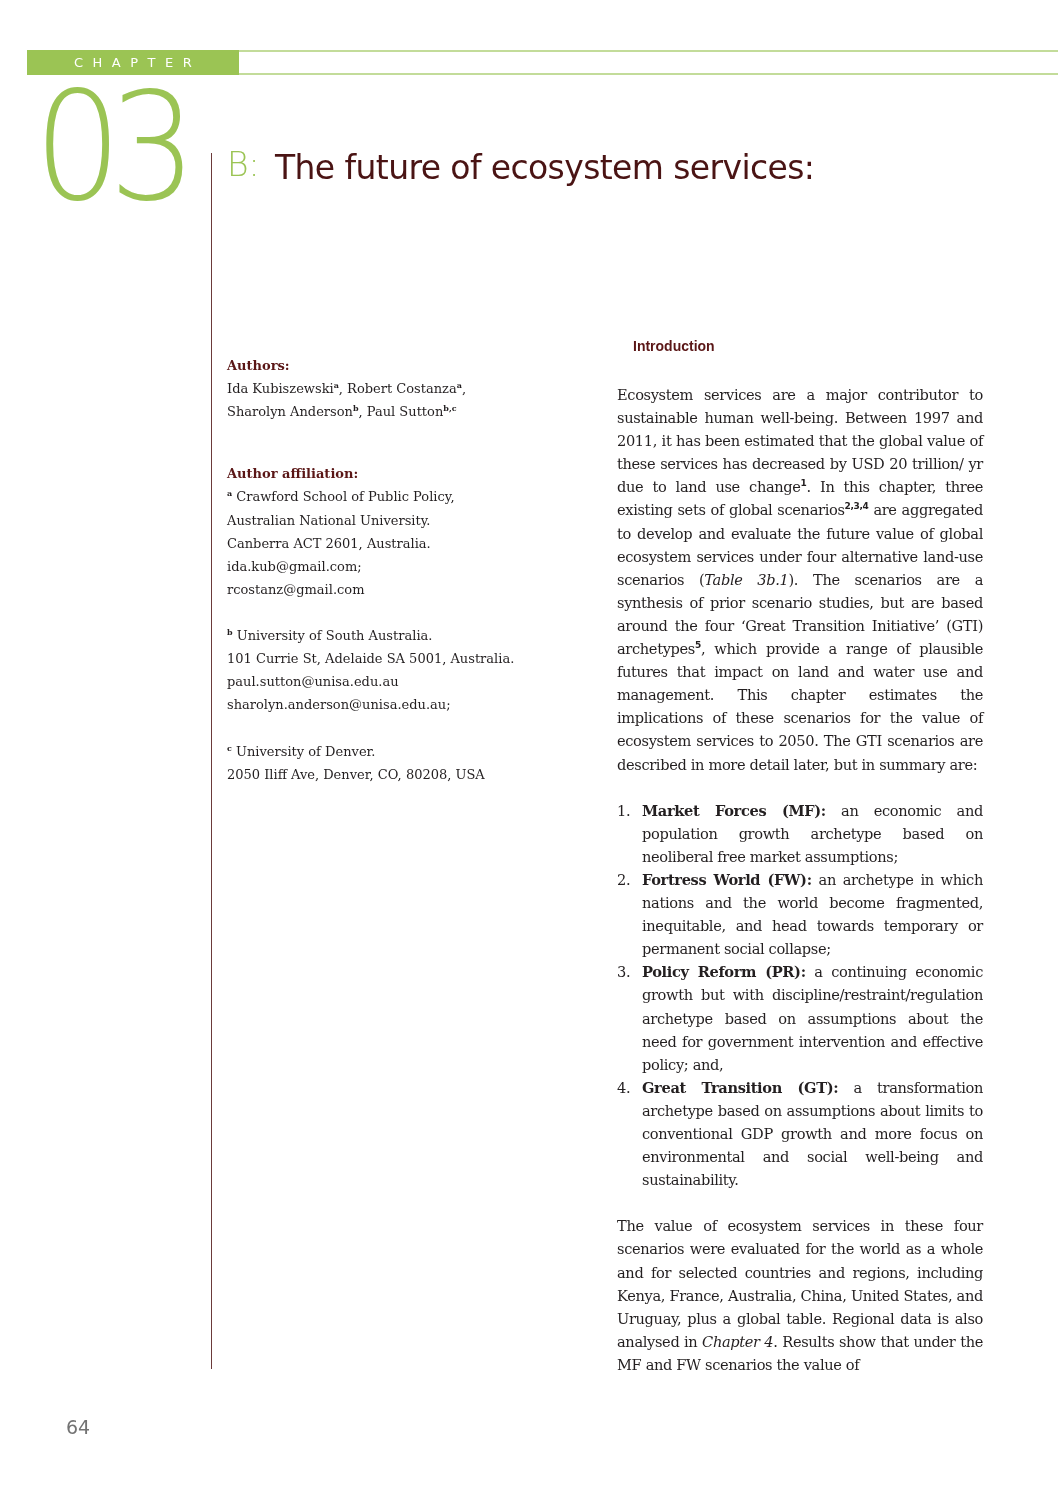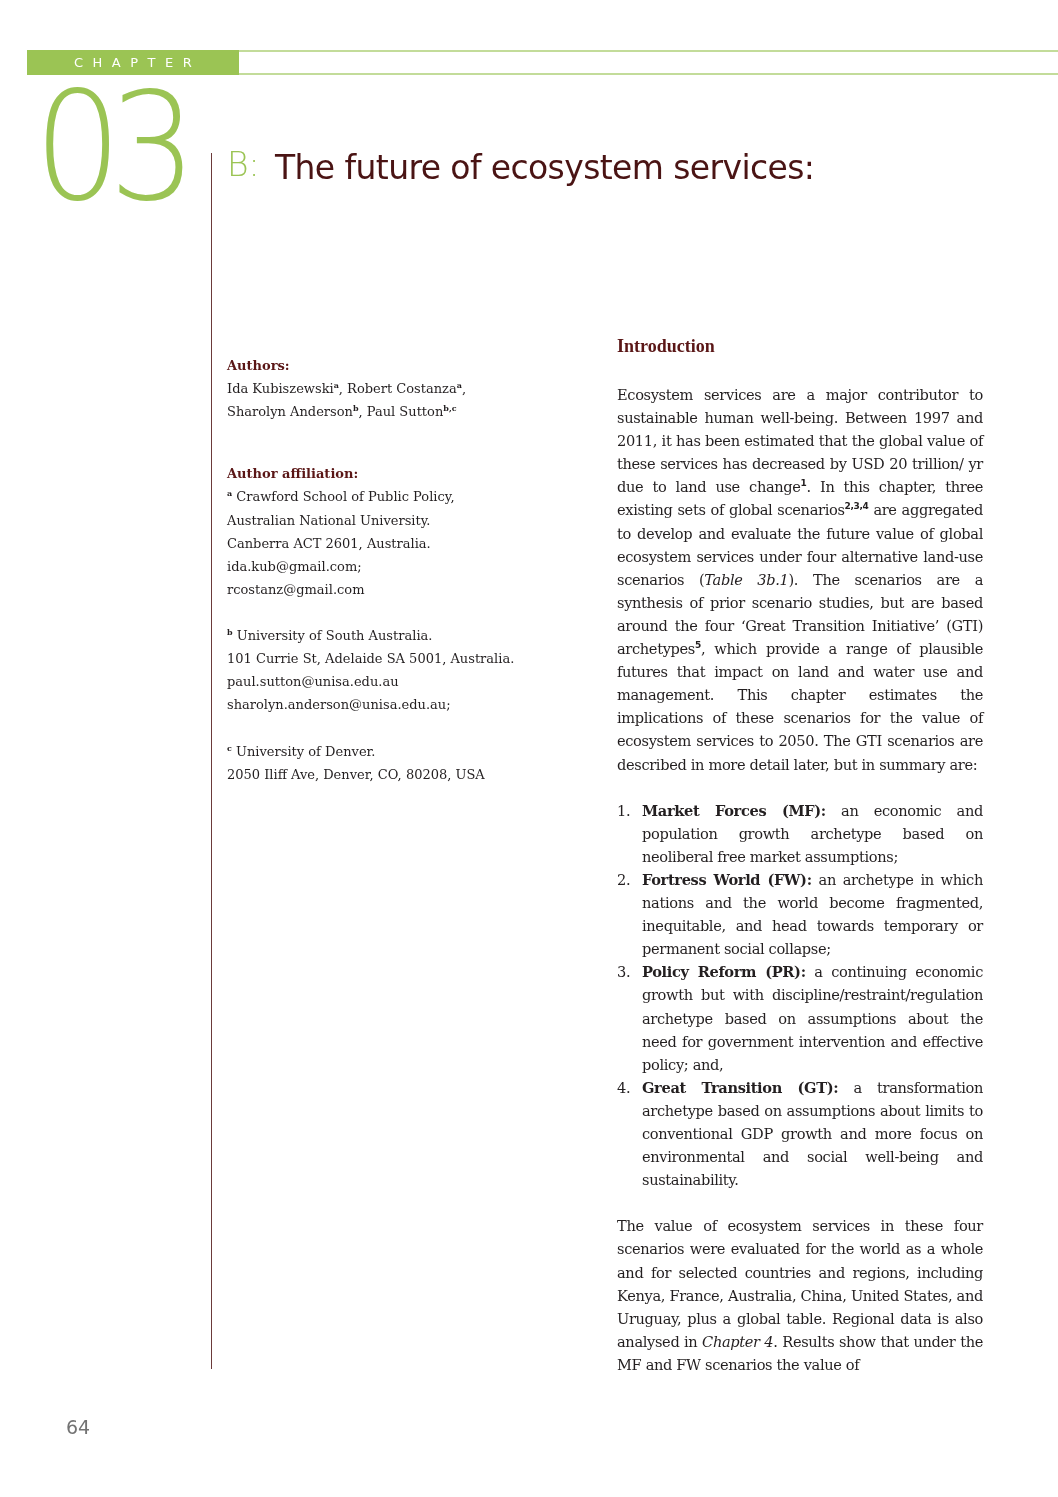--- a/index.html
+++ b/index.html
@@ -18,21 +18,21 @@
   .title-prefix { position: absolute; left: 227px; top: 145px; font-family: "DejaVu Sans", sans-serif; font-size: 33px; color: #9bc454; font-weight: 300; }
   .title { position: absolute; left: 275px; top: 145px; font-family: "DejaVu Sans", sans-serif; font-size: 33px; line-height: 45px; color: #4a1414; letter-spacing: -0.6px; }
   .title div { white-space: nowrap; }
 
   .left-col { position: absolute; left: 227px; top: 338px; width: 330px; font-size: 13px; line-height: 23.1px; color: #231f20; }
   .left-col .head { color: #5a1616; font-weight: bold; margin-top: 16px; }
   .left-col .gap { height: 23.1px; }
   .left-col sup { font-size: 8px; font-weight: bold; vertical-align: 5px; line-height: 0; }
 
   .right-col { position: absolute; left: 617px; top: 333px; width: 366px; font-size: 14.6px; line-height: 23.1px; color: #231f20; }
-  .intro-head { font-family: Liberation Serif, serif; font-weight: bold; font-size: 18px; color: #5a1616; margin: 0 0 24px 0; line-height: 26px; }
+  .intro-head { font-family: Liberation Sans, sans-serif; font-weight: bold; font-size: 14px; color: #5a1616; margin: 0 0 24px 16px; line-height: 26px; }
   .para { text-align: justify; letter-spacing: -0.35px; margin: 0; }
   .para sup { font-family: "DejaVu Sans", sans-serif; font-size: 9px; font-weight: bold; vertical-align: 6px; line-height: 0; }
   .para em { font-style: italic; }
   .gap { height: 23.1px; }
 
   .list { margin: 0; padding: 0; list-style: none; }
   .list li { position: relative; padding-left: 25px; text-align: justify; letter-spacing: -0.35px; }
   .list .num { position: absolute; left: 0; top: 0; }
   .list b { font-weight: bold; }
 

